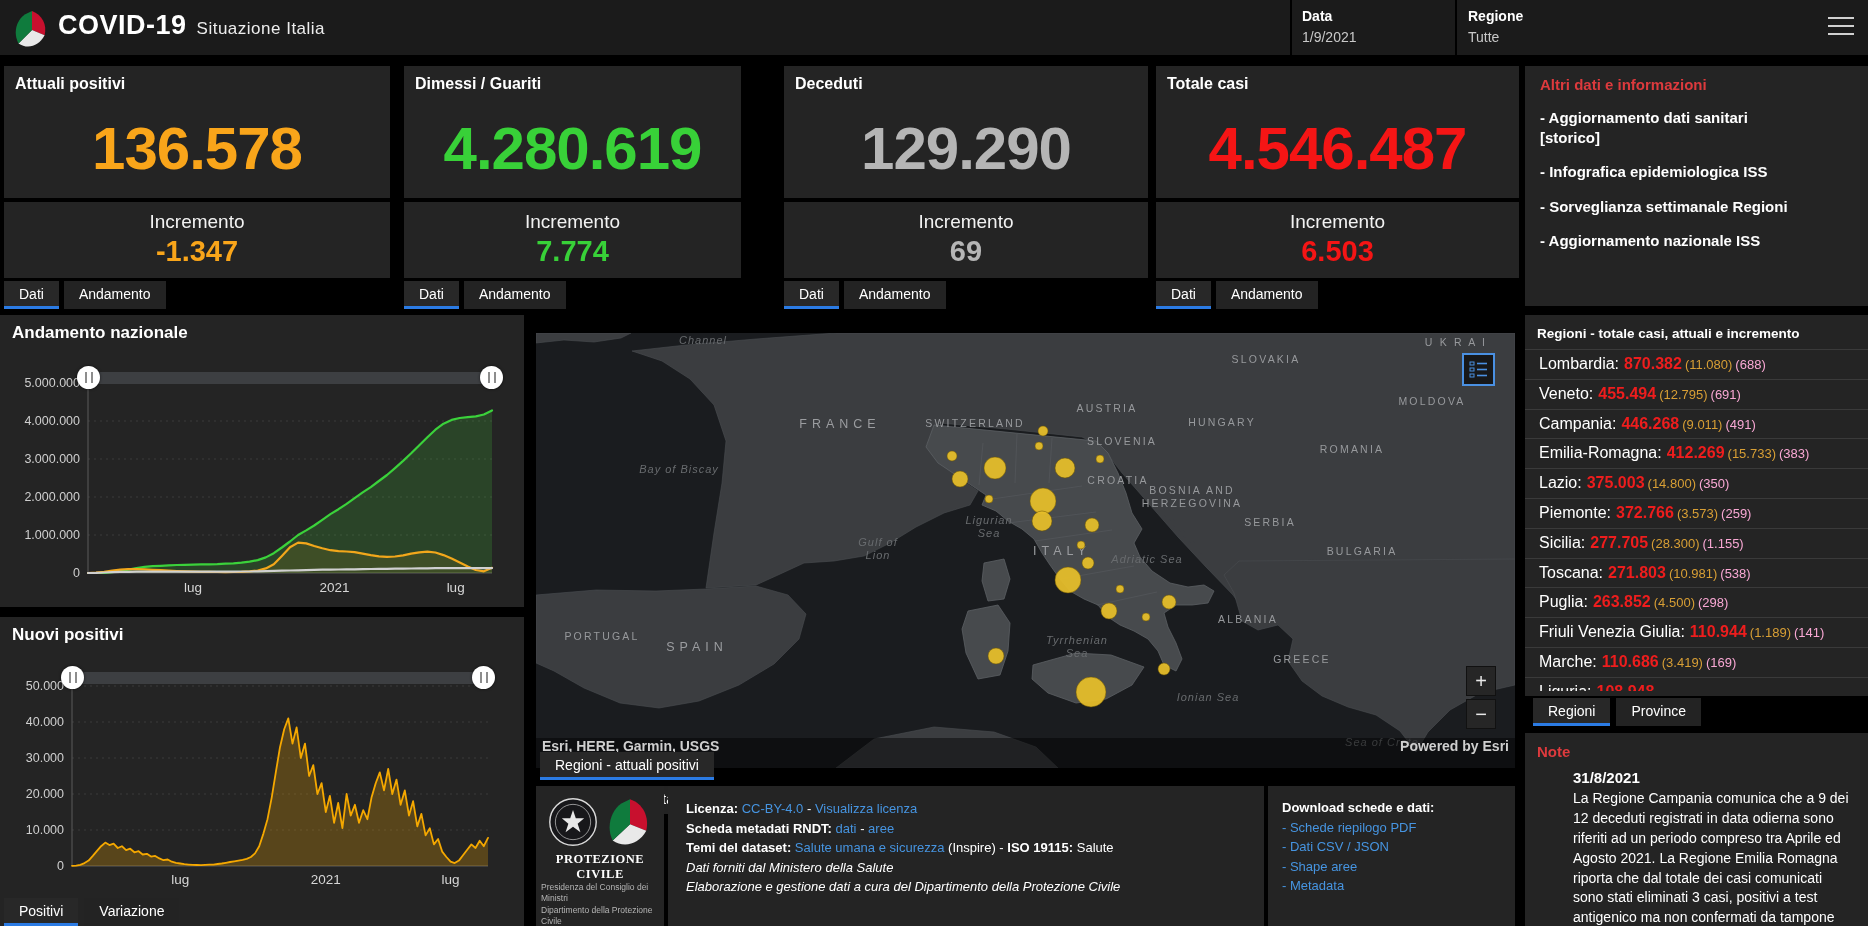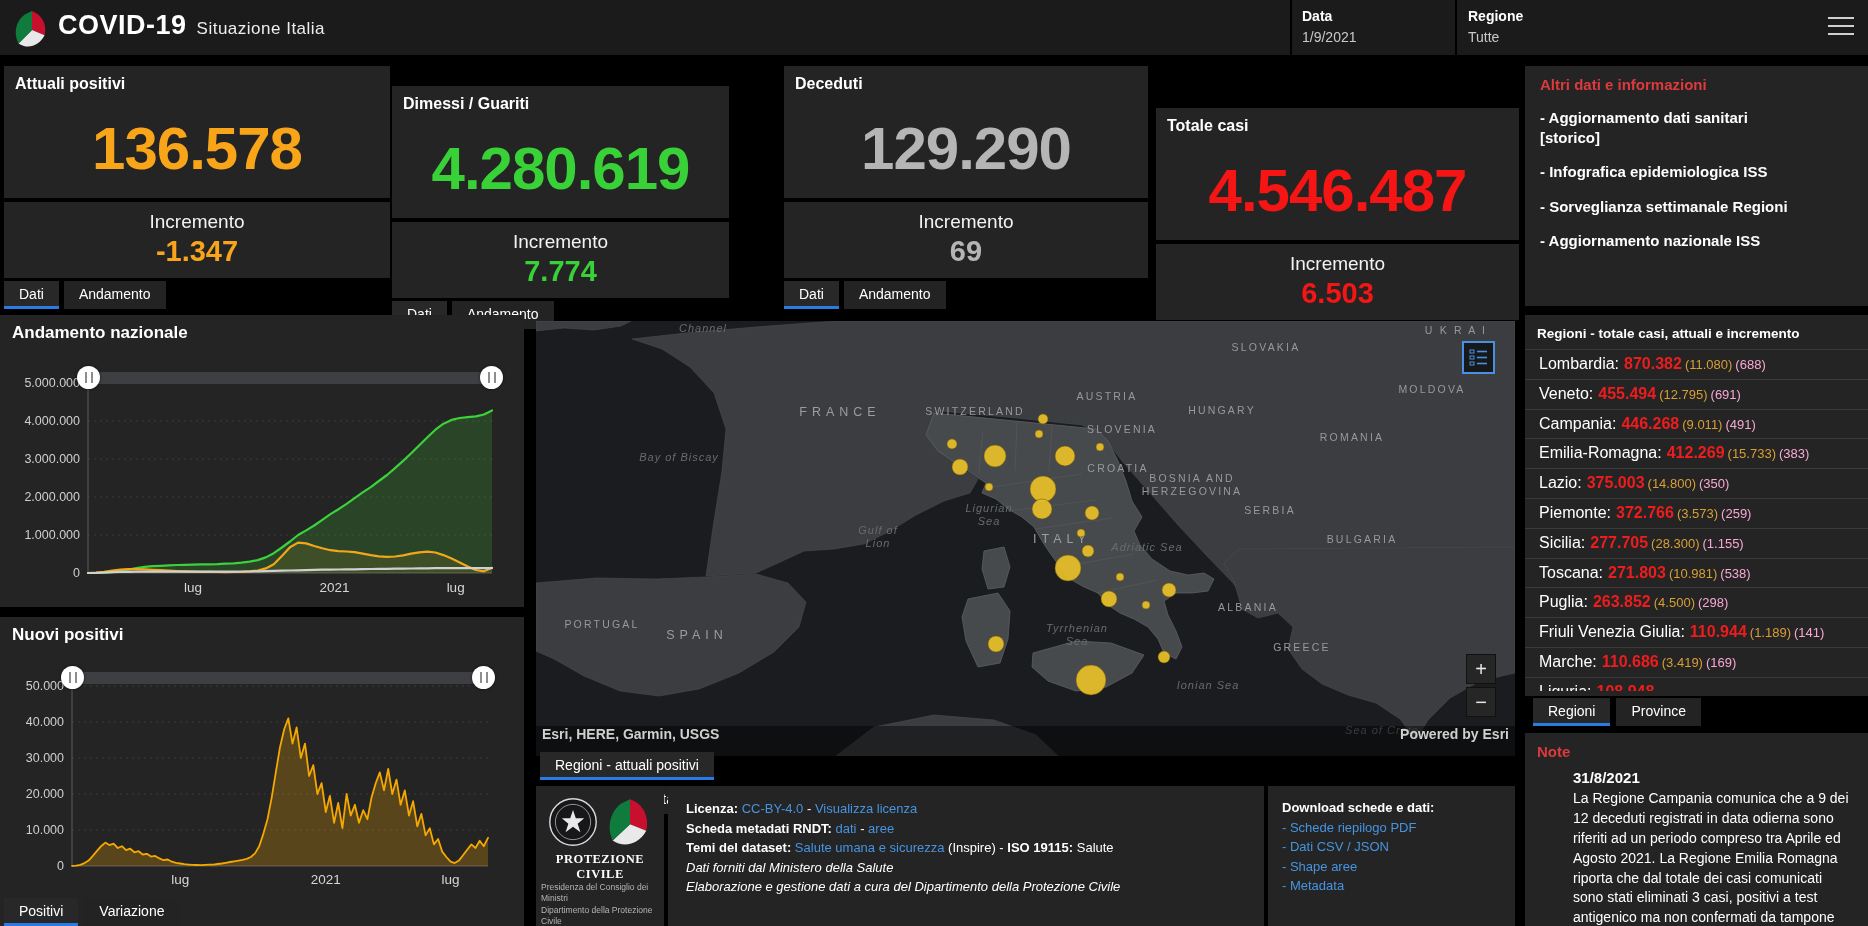--- a/index.html
+++ b/index.html
@@ -12,21 +12,21 @@
   #hdr-title{left:58px;top:10px;font-size:27px;font-weight:600;letter-spacing:.5px;white-space:nowrap;}
   #hdr-title .sub{font-size:17px;font-weight:400;color:#ededed;margin-left:10px;}
   .hdr-div{top:0;width:2px;height:57px;background:#000;}
   .hdr-field{top:8px;}
   .hdr-field .lab{font-size:14px;font-weight:700;color:#fff;}
   .hdr-field .val{font-size:14px;color:#c9c9c9;margin-top:5px;}
   #hamburger{right:14px;top:17px;width:26px;cursor:pointer;}
   #hamburger span{display:block;height:2px;background:#d0d0d0;margin-bottom:6px;}
   
   .card{top:66px;height:212px;background:#242424;display:flex;flex-direction:column;position:absolute;}
-  .card0{left:4px;width:386px;} .card1{left:392px;width:337px;margin-top:20px;} .card2{left:784px;width:364px;} .card3{left:1156px;width:363px;margin-top:42px;}
+  .card0{left:4px;width:386px;} .card1{left:404px;width:337px;} .card2{left:784px;width:364px;} .card3{left:1156px;width:363px;}
   .card-title{font-size:16px;font-weight:700;padding:9px 0 0 11px;height:24px;}
   .card-value{flex:1;display:flex;align-items:center;justify-content:center;font-size:60px;font-weight:700;letter-spacing:-1px;}
   .card-inc{border-top:4px solid #000;height:76px;text-align:center;}
   .inc-label{font-size:19px;color:#f2f2f2;margin-top:9px;}
   .inc-value{font-size:29px;font-weight:700;margin-top:2px;}
   .card-tabs{position:absolute;top:calc(100% + 3px);left:0;display:flex;gap:5px;}
   .tab{background:#232323;color:#fff;padding:5px 15px 4px 15px;font-size:14px;border-bottom:3px solid transparent;cursor:pointer;white-space:nowrap;}
   .tab.active{border-bottom-color:#2b7be4;background:#282828;}
   
   #info-panel{left:1525px;top:66px;width:343px;height:240px;background:#242424;box-sizing:border-box;padding:10px 15px;}
@@ -37,21 +37,21 @@
   #chart1{left:0;top:315px;width:524px;height:292px;}
   #chart2{left:0;top:617px;width:524px;height:309px;}
   .chart-title{position:absolute;left:12px;top:8px;font-size:17px;font-weight:700;}
   .chart-svg{position:absolute;left:0;top:0;}
   .slider{position:absolute;height:12px;background:#3d3f42;border-radius:2px;}
   .handle{position:absolute;top:-6px;width:23px;height:23px;border-radius:50%;background:#fff;box-shadow:0 0 3px rgba(0,0,0,.6);cursor:ew-resize;}
   .handle::before{content:"";position:absolute;left:8px;top:6px;width:4px;height:11px;border-left:2px solid #8d8d8d;border-right:2px solid #8d8d8d;}
   .h-left{left:-11px;} .h-right{right:-11px;}
   #chart2-tabs{position:absolute;left:4px;bottom:0;display:flex;gap:6px;}
   
-  #map-panel{left:536px;top:321px;width:979px;height:435px;background:#4d7c0f;overflow:hidden;}
+  #map-panel{left:536px;top:333px;width:979px;height:435px;background:#4d7c0f;overflow:hidden;}
   #map-attrib{position:absolute;left:0;bottom:0;width:100%;height:30px;background:rgba(0,0,0,.45);font-size:14px;color:#cfcfcf;line-height:17px;font-weight:bold;}
   #attrib-left{position:absolute;left:6px;} #attrib-right{position:absolute;right:6px;}
   #legend-btn{position:absolute;left:926px;top:20px;width:33px;height:33px;background:rgba(18,18,20,.85);border:2px solid #4a90e2;box-sizing:border-box;cursor:pointer;display:flex;align-items:center;justify-content:center;}
   .zoom-btn{position:absolute;left:930px;width:30px;height:30px;background:#262626;border:1px solid #111;color:#e8e8e8;font-size:20px;text-align:center;line-height:28px;cursor:pointer;box-sizing:border-box;}
   #zoom-in{top:333px;} #zoom-out{top:366px;}
   #map-tabs{left:540px;top:752px;display:flex;gap:6px;flex-direction:column;}
   
   #footer{left:536px;top:786px;width:979px;height:140px;}
   .f-sec{position:absolute;top:0;height:140px;background:#242424;box-sizing:border-box;}
   #f-left{left:0;width:128px;text-align:center;}

